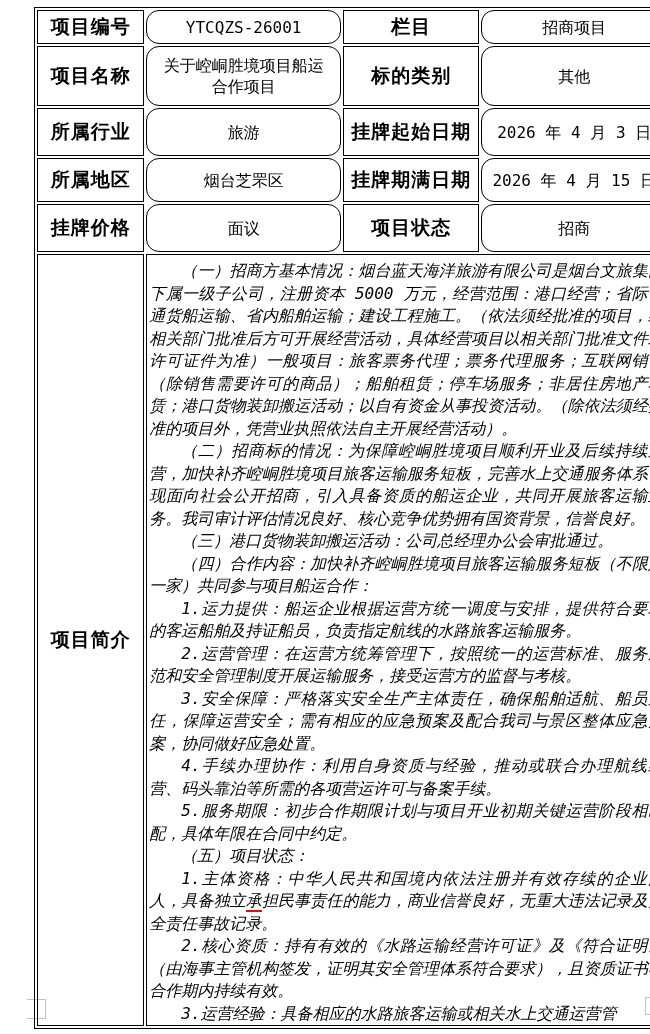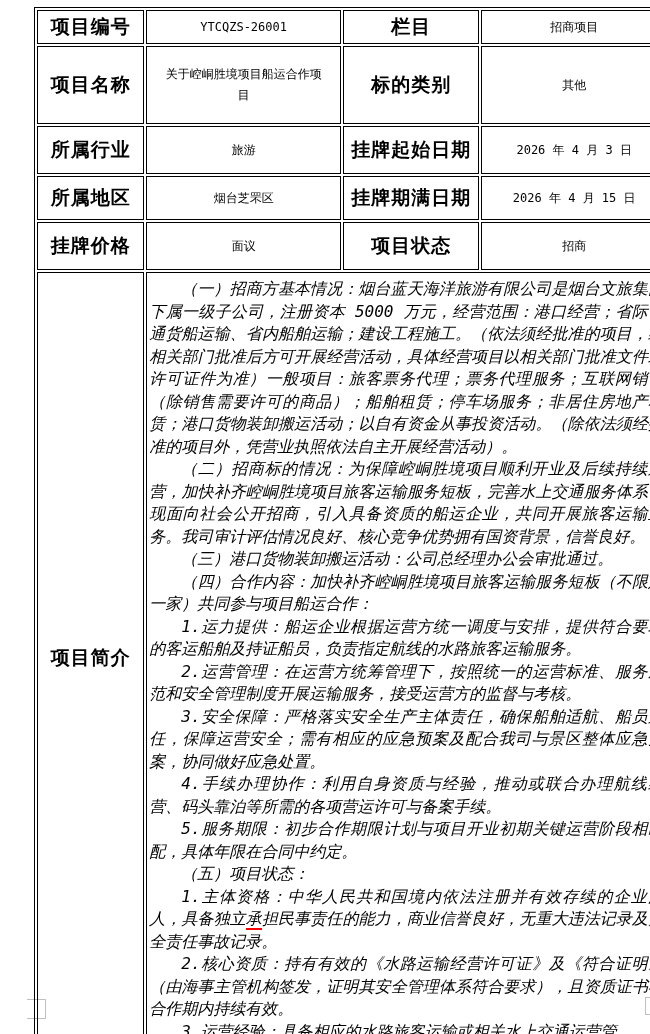--- a/index.html
+++ b/index.html
@@ -35,25 +35,26 @@
     overflow: hidden;
   }
 
   .label {
     font-weight: 700;
     font-size: 19px;
     letter-spacing: 1px;
   }
 
   .value {
-    font-size: 12px;
+    font-size: 16px;
     line-height: 21px;
+    border-radius: 13px;
   }
 
-  .name-cell { padding: 17px 14px; }
+  .name-cell { padding: 8px 14px; }
 
   tr.r1 { height: 34px; }
   tr.r2 { height: 60px; }
   tr.r3 { height: 48px; }
   tr.r4 { height: 44px; }
   tr.r5 { height: 48px; font-family: Liberation Serif, serif; }
 
   .intro-body {
     vertical-align: top;
     text-align: left;

